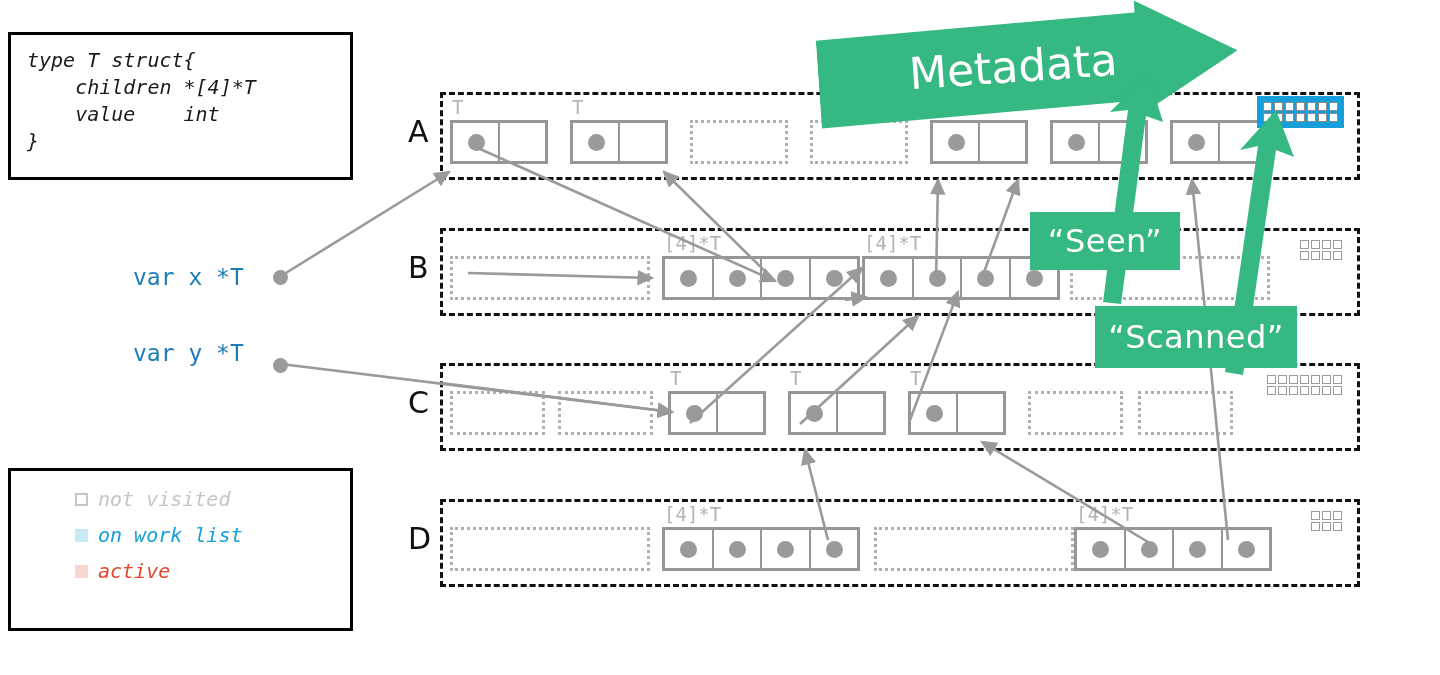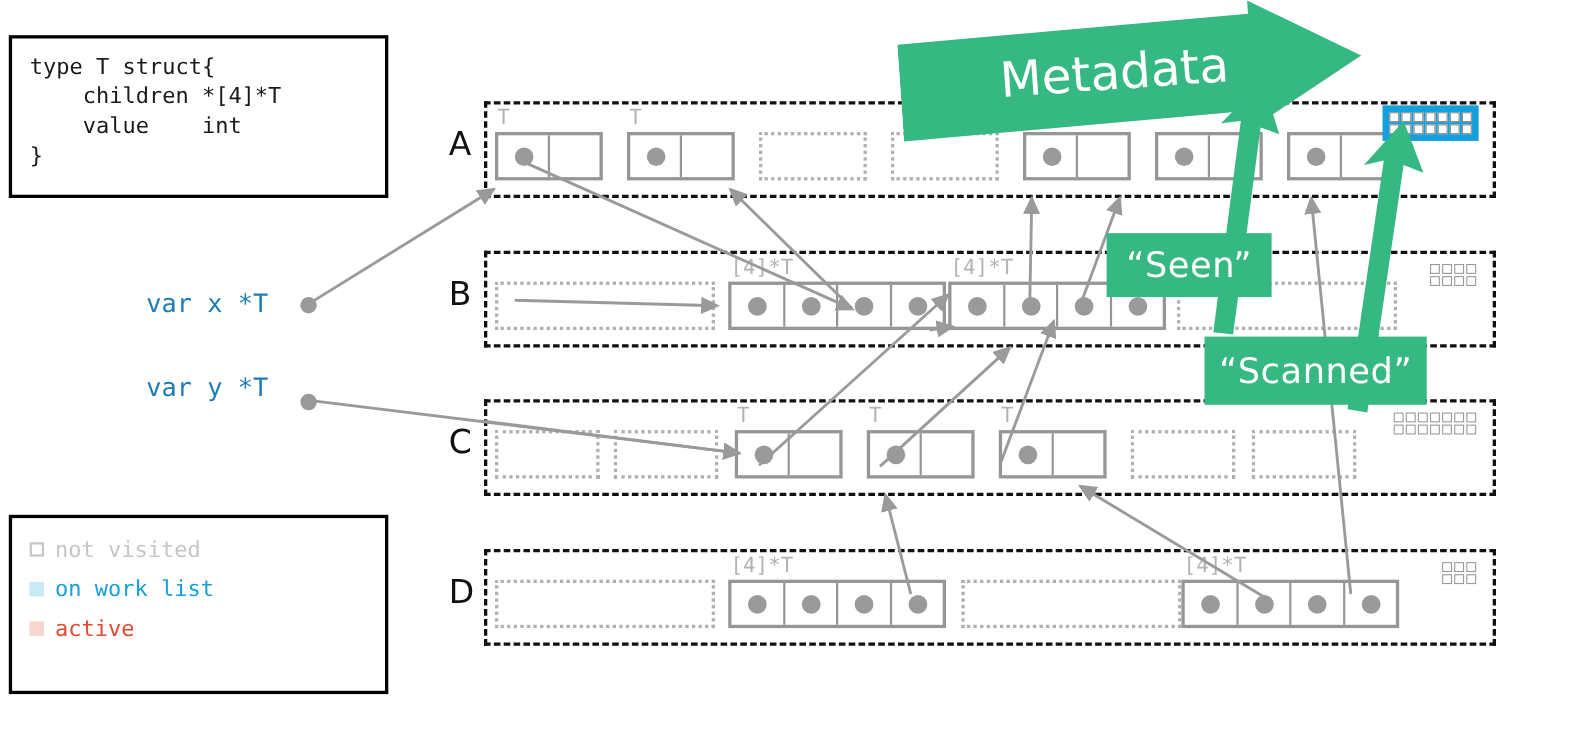--- a/index.html
+++ b/index.html
@@ -11,34 +11,35 @@
     position:relative;
   }
   .stage{position:absolute;left:0;top:0;width:1440px;height:675px;}
 
   
   .boxed{
     position:absolute;
     border:3px solid #000;
     background:#fff;
     box-sizing:border-box;
+    font-style:italic;
   }
   #struct-box{left:8px;top:32px;width:345px;height:148px;}
   #legend-box{left:8px;top:468px;width:345px;height:163px;}
 
   .code{
     font-family:"DejaVu Sans Mono","Liberation Mono",monospace;
     font-size:20px;
     line-height:27px;
     color:#1a1a1a;
     white-space:pre;
     padding:12px 0 0 16px;
   }
 
-  .legend-list{padding:10px 0 0 16px;}
+  .legend-list{padding:10px 0 0 16px;margin-left:48px;}
   .legend-row{
     display:flex;align-items:center;gap:10px;height:36px;
     font-family:"DejaVu Sans Mono","Liberation Mono",monospace;
     font-size:20px;
   }
   .swatch{width:13px;height:13px;box-sizing:border-box;border:2px solid currentColor;display:inline-block;}
   .sw-fill{background:currentColor;opacity:.22;}
   .sw-solid{background:#8a8a8a;}
 
   
@@ -411,16 +412,16 @@
 
   <svg class="overlay" id="green-arrows" viewBox="0 0 1440 675">
     <g fill="#35b882">
 
       <path d="M1103,302 L1128,110 L1110,112 L1148,74 L1163,122 L1146,116 L1121,304 Z"></path>
 
       <path d="M1225,372 L1258,146 L1240,150 L1276,110 L1294,157 L1276,150 L1243,375 Z"></path>
     </g>
   </svg>
 
-  <div class="callout" id="callout-seen" style="background: rgb(53, 184, 130);">“Seen”</div>
+  <div class="callout" id="callout-seen" style="background: rgb(53, 184, 130); margin-left: 24px;">“Seen”</div>
   <div class="callout" id="callout-scanned" style="background: rgb(53, 184, 130);">“Scanned”</div>
 
 </div>
 
 </body></html>

